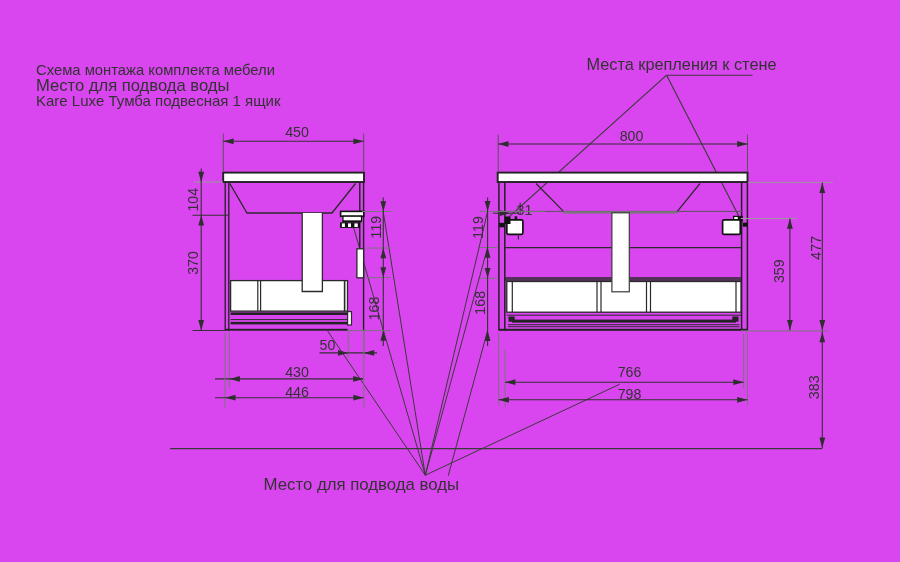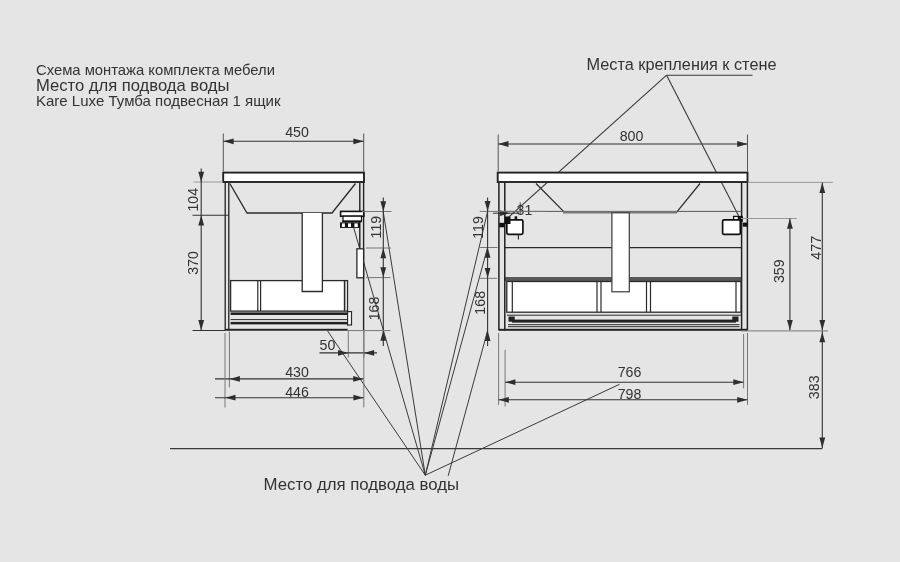--- a/index.html
+++ b/index.html
@@ -1,16 +1,16 @@
 <!DOCTYPE html>
 <html><head>
 <meta charset="utf-8">
 <style>
   html,body{margin:0;padding:0;background:#ffffff;}
-  .page{width:900px;height:562px;position:relative;background:#e5e5e5;overflow:hidden;}
+  .page{width:900px;height:562px;position:relative;background:#d946ef;overflow:hidden;}
   svg{position:absolute;left:0;top:0;}
   text{font-family:"Liberation Sans",sans-serif;fill:#333;}
 </style>
 </head>
 <body>
 <div class="page">
 <svg width="900" height="562" viewBox="0 0 900 562">
 <defs>
 
   <path id="ar" d="M0,0 L-10.3,-2.9 L-10.3,2.9 Z" fill="#2e2e2e"></path>

